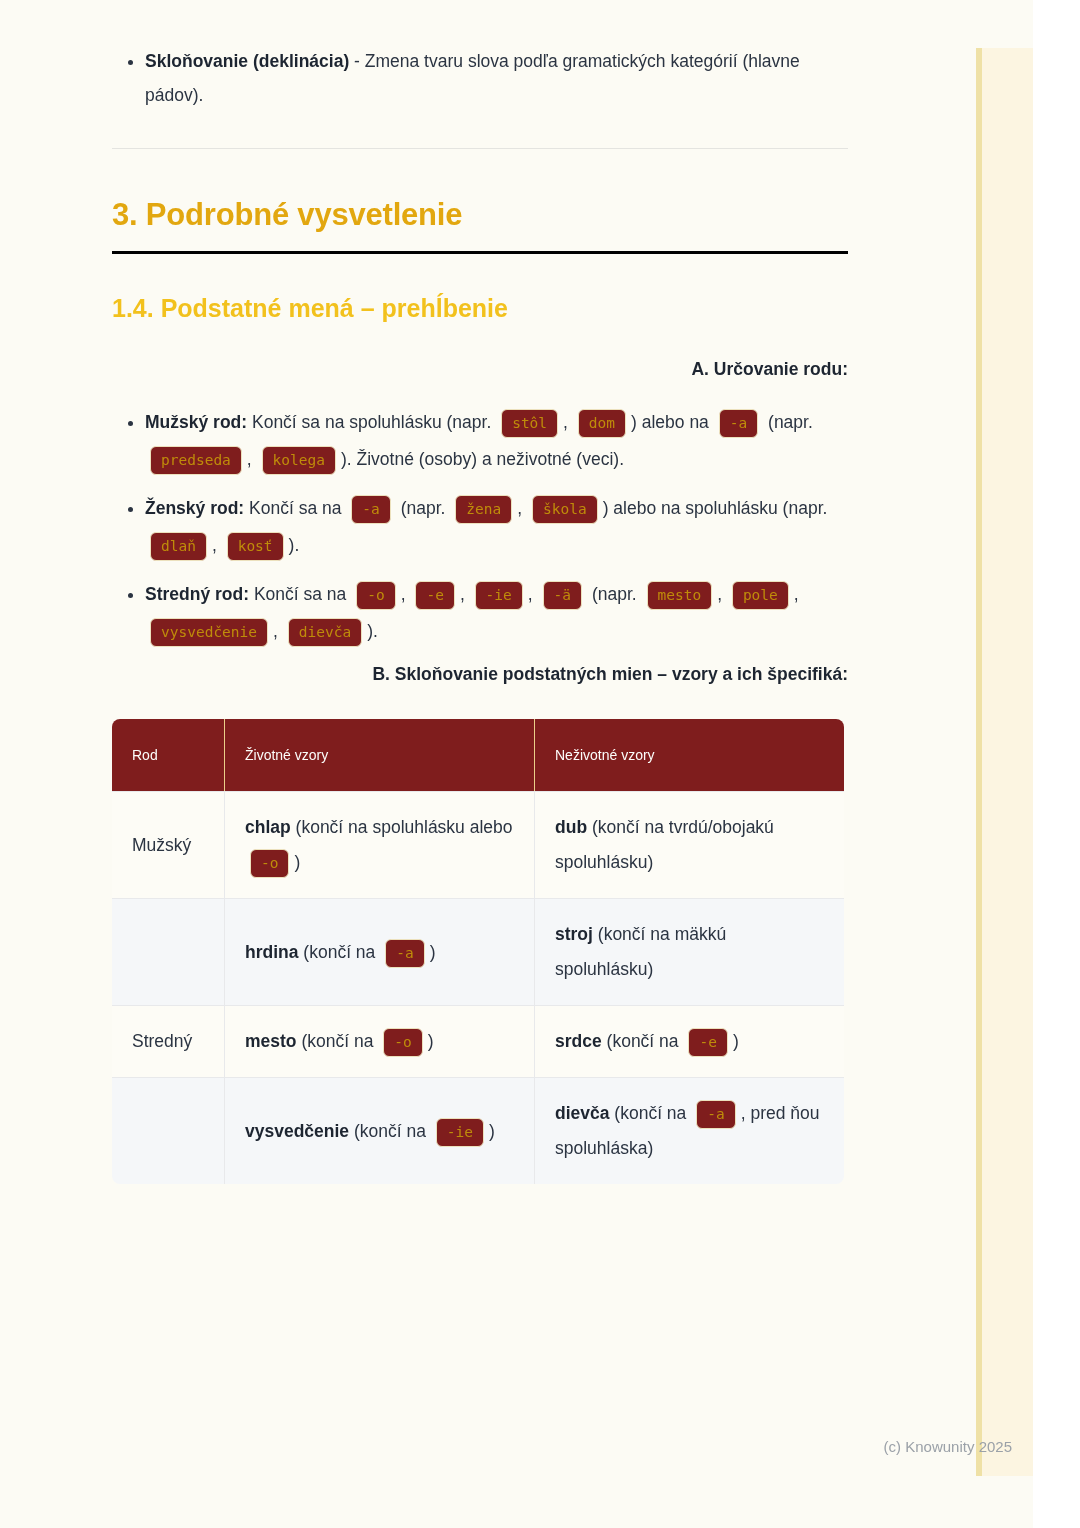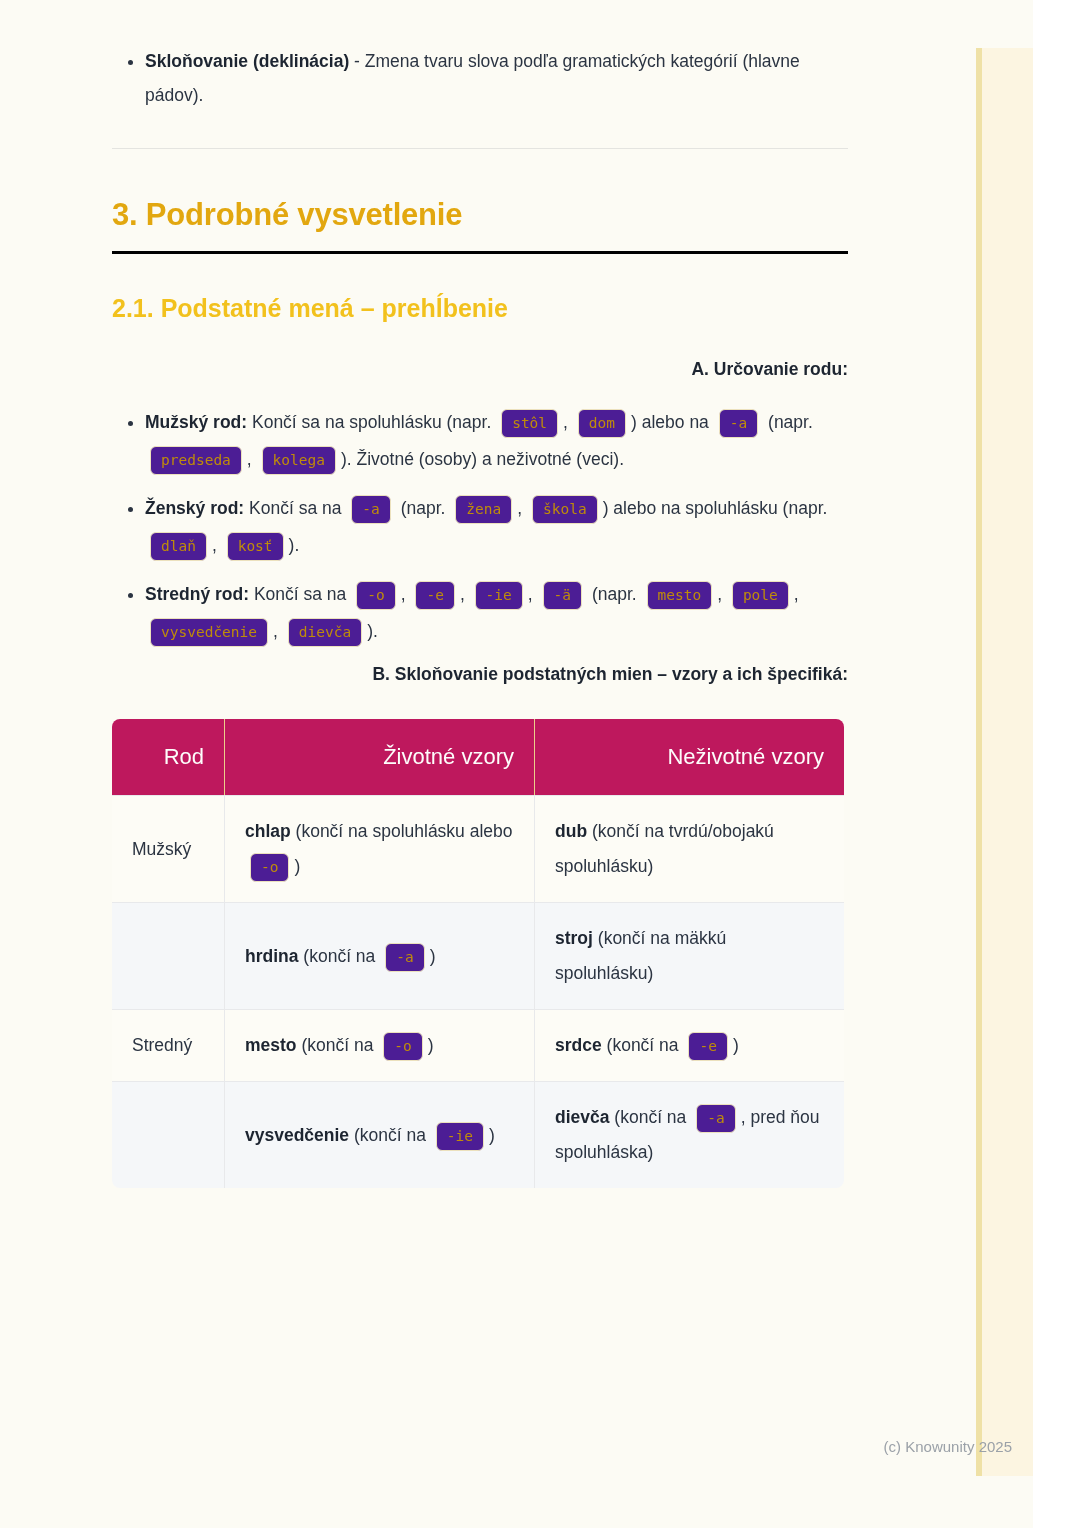--- a/index.html
+++ b/index.html
@@ -59,41 +59,41 @@
   ul.gender-list li {
     font-size:17.5px; line-height:37px;
     margin-bottom:12px; color:#2b3442;
   }
   strong { font-weight:700; color:#1d2531; }
   .code-chip {
     display:inline-block;
     font-family:"DejaVu Sans Mono", monospace;
     font-size:14.5px; line-height:21px;
     color:#bf8c0a;
-    background:#4c1d95;
+    background:#7f1d1d;
     border:1px solid #ece1bd;
     border-radius:6px;
     padding:3px 10px;
     margin:0 5px;
     vertical-align:baseline;
   }
   table.declension {
     margin-top:34px;
     width:732px;
     border-collapse:separate; border-spacing:0;
     border-radius:8px;
     overflow:hidden;
     background:#fdfcf6;
   }
   table.declension th {
-    background:#be185d;
+    background:#7f1d1d;
     color:#fdfdfb;
     font-weight:400;
-    font-size:22px;
-    text-align:right;
+    font-size:14px;
+    text-align:left;
     padding:25px 20px;
     height:72px;
     border-right:1.5px solid #eccf8a;
   }
   table.declension th:last-child { border-right:none; }
   table.declension td {
     padding:18px 20px;
     font-size:17.5px;
     line-height:35px;
     vertical-align:middle;
@@ -122,21 +122,21 @@
 <div class="content">
 
   <ul class="intro-list">
     <li><strong>Skloňovanie (deklinácia)</strong><span> - Zmena tvaru slova podľa gramatických kategórií (hlavne pádov).</span></li>
   </ul>
 
   <hr class="divider">
 
   <h2 class="section-title">3. Podrobné vysvetlenie</h2>
 
-  <h3 class="subsection-title">2.1. Podstatné mená – prehĺbenie</h3>
+  <h3 class="subsection-title">1.4. Podstatné mená – prehĺbenie</h3>
 
   <p class="part-title">A. Určovanie rodu:</p>
 
   <ul class="gender-list">
       <li><strong>Mužský rod:</strong><span> Končí sa na spoluhlásku (napr. </span><span class="code-chip">stôl</span><span>, </span><span class="code-chip">dom</span><span>) alebo na </span><span class="code-chip">-a</span><span> (napr. </span><span class="code-chip">predseda</span><span>, </span><span class="code-chip">kolega</span><span>). Životné (osoby) a neživotné (veci).</span></li>
       <li><strong>Ženský rod:</strong><span> Končí sa na </span><span class="code-chip">-a</span><span> (napr. </span><span class="code-chip">žena</span><span>, </span><span class="code-chip">škola</span><span>) alebo na spoluhlásku (napr. </span><span class="code-chip">dlaň</span><span>, </span><span class="code-chip">kosť</span><span>).</span></li>
       <li><strong>Stredný rod:</strong><span> Končí sa na </span><span class="code-chip">-o</span><span>, </span><span class="code-chip">-e</span><span>, </span><span class="code-chip">-ie</span><span>, </span><span class="code-chip">-ä</span><span> (napr. </span><span class="code-chip">mesto</span><span>, </span><span class="code-chip">pole</span><span>, </span><span class="code-chip">vysvedčenie</span><span>, </span><span class="code-chip">dievča</span><span>).</span></li>
     </ul>
 
   <p class="part-title part-title-b">B. Skloňovanie podstatných mien – vzory a ich špecifiká:</p>

